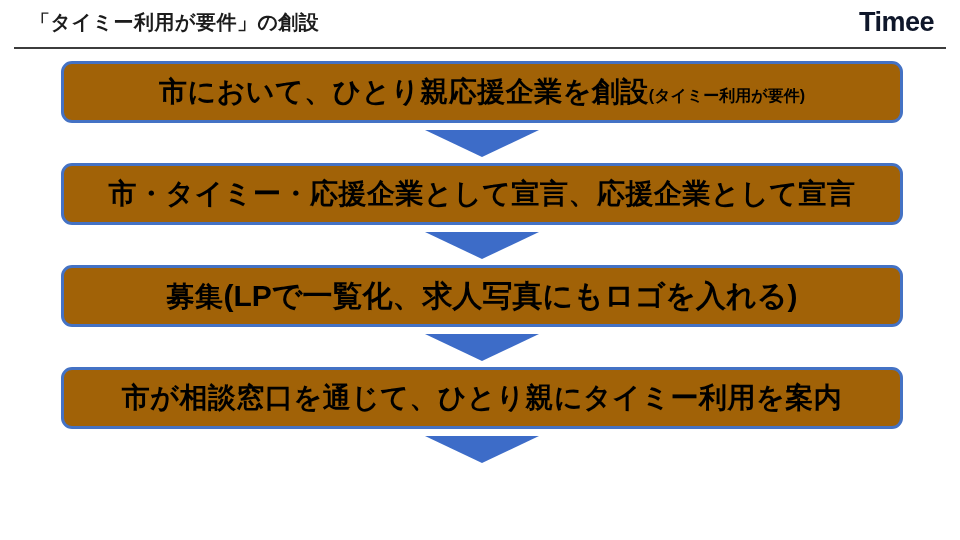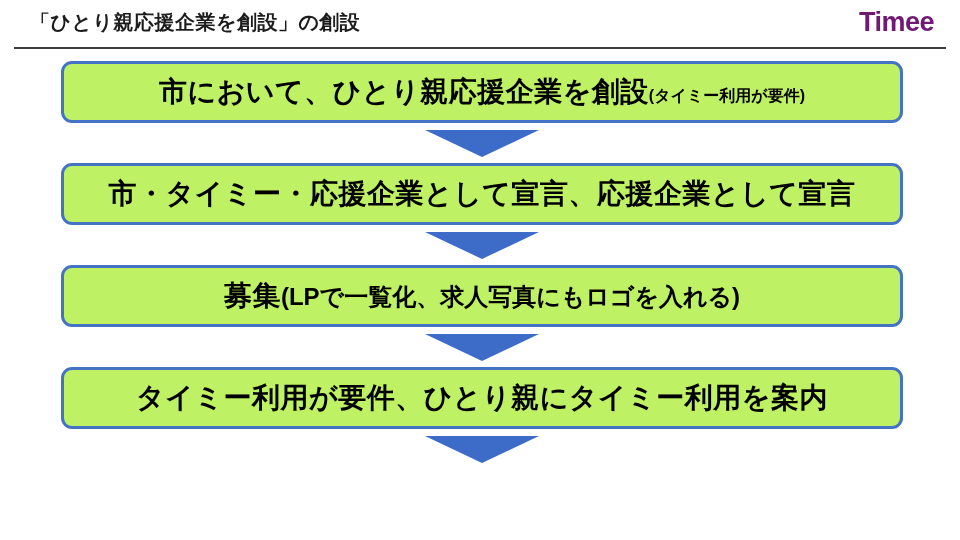--- a/index.html
+++ b/index.html
@@ -28,21 +28,21 @@
   .slide-title {
     font-size: 20px;
     font-weight: bold;
     color: #1c1c1c;
     letter-spacing: 0.5px;
     line-height: 1.4;
   }
   .logo {
     font-size: 27px;
     font-weight: bold;
-    color: #701a75;
+    color: #0f172a;
     letter-spacing: -0.5px;
     line-height: 1.1;
   }
   .header-rule {
     position: absolute;
     top: 47px;
     left: 14px;
     right: 14px;
     height: 2px;
     background: #3c3c3c;
@@ -54,38 +54,38 @@
     left: 61px;
     width: 842px;
     display: flex;
     flex-direction: column;
   }
   .flow-box {
     height: 62px;
     box-sizing: border-box;
     border: 3px solid #4472C4;
     border-radius: 11px;
-    background: #bef264;
+    background: #a16207;
     text-align: center;
     line-height: 55px;
     white-space: nowrap;
   }
   .flow-box .main {
     font-size: 28px;
     font-weight: bold;
     color: #000000;
     letter-spacing: 0.5px;
   }
   .flow-box .note {
     font-size: 16px;
     font-weight: bold;
     color: #000000;
   }
   
-  .flow-box[data-step="2"] .note { font-size: 24px; margin-top: 20px; }
+  .flow-box[data-step="2"] .note { font-size: 30px; margin-top: 20px; }
   
   .flow-box[data-step="4"] .main {
     text-decoration: underline;
     text-decoration-thickness: 2px;
     text-underline-offset: 5px;
   }
   .arrow-row {
     height: 40px;
     display: flex;
     align-items: center;
@@ -97,36 +97,36 @@
     border-left: 57px solid transparent;
     border-right: 57px solid transparent;
     border-top: 27px solid #3D6CC8;
   }
 </style>
 </head>
 <body>
 
 <div class="slide">
   <div class="header">
-    <span class="slide-title">「ひとり親応援企業を創設」の創設</span>
+    <span class="slide-title">「タイミー利用が要件」の創設</span>
     <span class="logo">Timee</span>
   </div>
   <div class="header-rule"></div>
 
   <div class="flow">
       <div class="flow-box" data-step="0" style="border-color: rgb(68, 114, 196);"><span class="main">市において、ひとり親応援企業を創設</span><span class="note">(タイミー利用が要件)</span></div>
       <div class="arrow-row">
         <div class="arrow" style="border-top-color: rgb(61, 108, 200);"></div>
       </div>
       <div class="flow-box" data-step="1" style="border-color: rgb(68, 114, 196);"><span class="main">市・タイミー・応援企業として宣言、応援企業として宣言</span></div>
       <div class="arrow-row">
         <div class="arrow" style="border-top-color: rgb(61, 108, 200);"></div>
       </div>
       <div class="flow-box" data-step="2" style="border-color: rgb(68, 114, 196);"><span class="main">募集</span><span class="note">(LPで一覧化、求人写真にもロゴを入れる)</span></div>
       <div class="arrow-row">
         <div class="arrow" style="border-top-color: rgb(61, 108, 200);"></div>
       </div>
-      <div class="flow-box" data-step="3" style="border-color: rgb(68, 114, 196);"><span class="main">タイミー利用が要件、ひとり親にタイミー利用を案内</span></div>
+      <div class="flow-box" data-step="3" style="border-color: rgb(68, 114, 196);"><span class="main">市が相談窓口を通じて、ひとり親にタイミー利用を案内</span></div>
       <div class="arrow-row">
         <div class="arrow" style="border-top-color: rgb(61, 108, 200);"></div>
       </div>
     </div>
 </div>
 
 </body></html>

